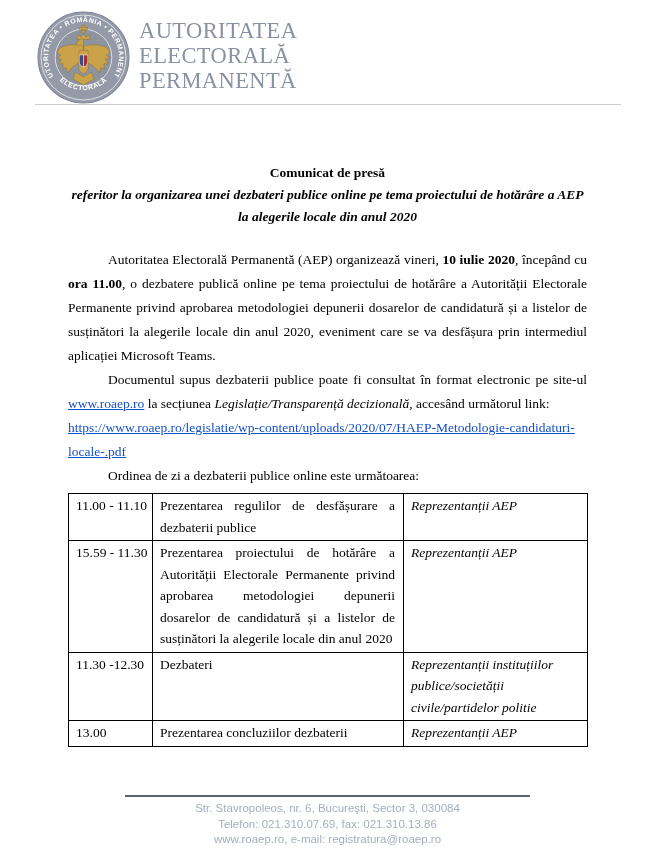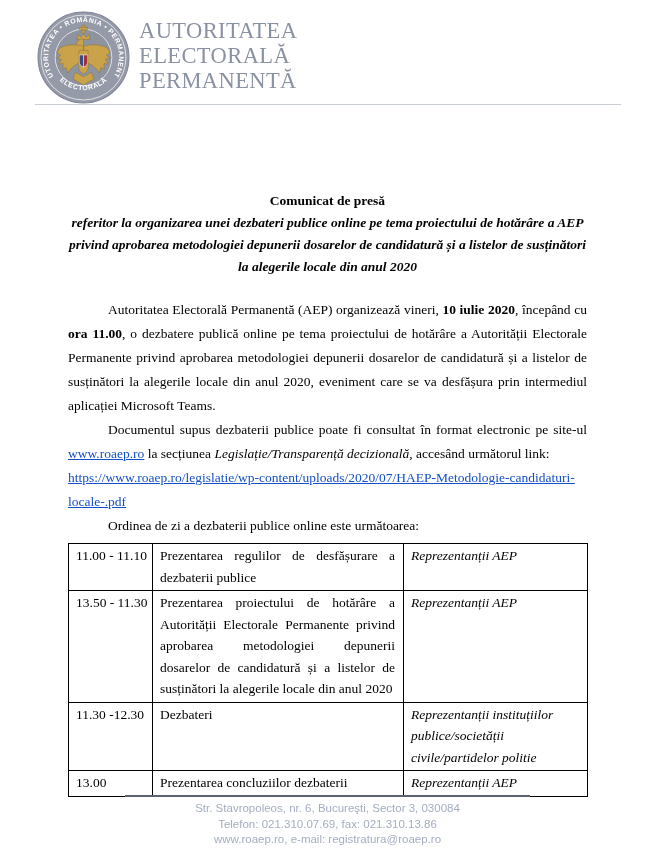--- a/index.html
+++ b/index.html
@@ -18,21 +18,21 @@
   .seal .eagle { fill:var(--eagle_gold, #c9a24a); stroke:#8a6d2f; stroke-width:.45; }
   .org-name {
     padding-top:7px;
     font-size:22.5px; line-height:25px; letter-spacing:.4px;
     color:var(--org_name, #8a91a3);
   }
   .header-rule { position:absolute; top:104px; left:35px; width:586px; height:1px; background:var(--header_rule, #c9cdd4); }
 
   
   .doc { position:absolute; left:68px; top:105px; width:519px; font-size:13.5px; }
-  .title-block { margin-top:85px; text-align:center; font-weight:bold; line-height:22px; }
+  .title-block { margin-top:57px; text-align:center; font-weight:bold; line-height:22px; }
   .doc-subtitle { font-style:italic; }
   .para { text-align:justify; line-height:24px; }
   .para.indent { text-indent:40px; }
   .p1 { margin-top:20px; }
   .url-line { text-align:left; }
   .link { color:var(--link, #1550c8); text-decoration:underline; cursor:pointer;margin-top:10px; }
 
   
   .agenda { border-collapse:collapse; margin-top:5px; width:519px; table-layout:fixed; }
   .agenda td {
@@ -94,42 +94,41 @@
     </div>
   </header>
   <div class="header-rule"></div>
 
   <main class="doc">
 
     <div class="title-block">
       <div class="doc-title">Comunicat de presă</div>
       <div class="doc-subtitle">
         <div>referitor la organizarea unei dezbateri publice online pe tema proiectului de hotărâre a AEP</div>
-        <div>privind aprobarea metodologiei depunerii dosarelor de candidatură și a listelor de susținători</div>
         <div>la alegerile locale din anul 2020</div>
       </div>
     </div>
 
     <p class="para indent p1"><span>Autoritatea Electorală Permanentă (AEP) organizează vineri, </span><b>10 iulie 2020</b><span>, începând cu </span><b>ora 11.00</b><span>, o dezbatere publică online pe tema proiectului de hotărâre a Autorității Electorale Permanente privind aprobarea metodologiei depunerii dosarelor de candidatură și a listelor de susținători la alegerile locale din anul 2020, eveniment care se va desfășura prin intermediul aplicației Microsoft Teams.</span></p>
 
     <p class="para indent"><span>Documentul supus dezbaterii publice poate fi consultat în format electronic pe site-ul </span><a class="link" href="#">www.roaep.ro</a><span> la secțiunea </span><i>Legislație/Transparență decizională,</i><span> accesând următorul link:</span></p>
 
     <p class="para url-line"><a class="link" href="#">https://www.roaep.ro/legislatie/wp-content/uploads/2020/07/HAEP-Metodologie-candidaturi-locale-.pdf</a></p>
 
     <p class="para indent">Ordinea de zi a dezbaterii publice online este următoarea:</p>
 
     <table class="agenda">
       <tbody>
         <tr>
           <td class="col-time">11.00 - 11.10</td>
           <td class="col-act">Prezentarea regulilor de desfășurare a dezbaterii publice</td>
           <td class="col-who">Reprezentanții AEP</td>
         </tr>
         <tr>
-          <td class="col-time">13.50 - 11.30</td>
+          <td class="col-time">15.59 - 11.30</td>
           <td class="col-act">Prezentarea proiectului de hotărâre a Autorității Electorale Permanente privind aprobarea metodologiei depunerii dosarelor de candidatură și a listelor de susținători la alegerile locale din anul 2020</td>
           <td class="col-who">Reprezentanții AEP</td>
         </tr>
         <tr>
           <td class="col-time">11.30 -12.30</td>
           <td class="col-act">Dezbateri</td>
           <td class="col-who">Reprezentanții instituțiilor publice/societății civile/partidelor politie</td>
         </tr>
         <tr>
           <td class="col-time">13.00</td>

